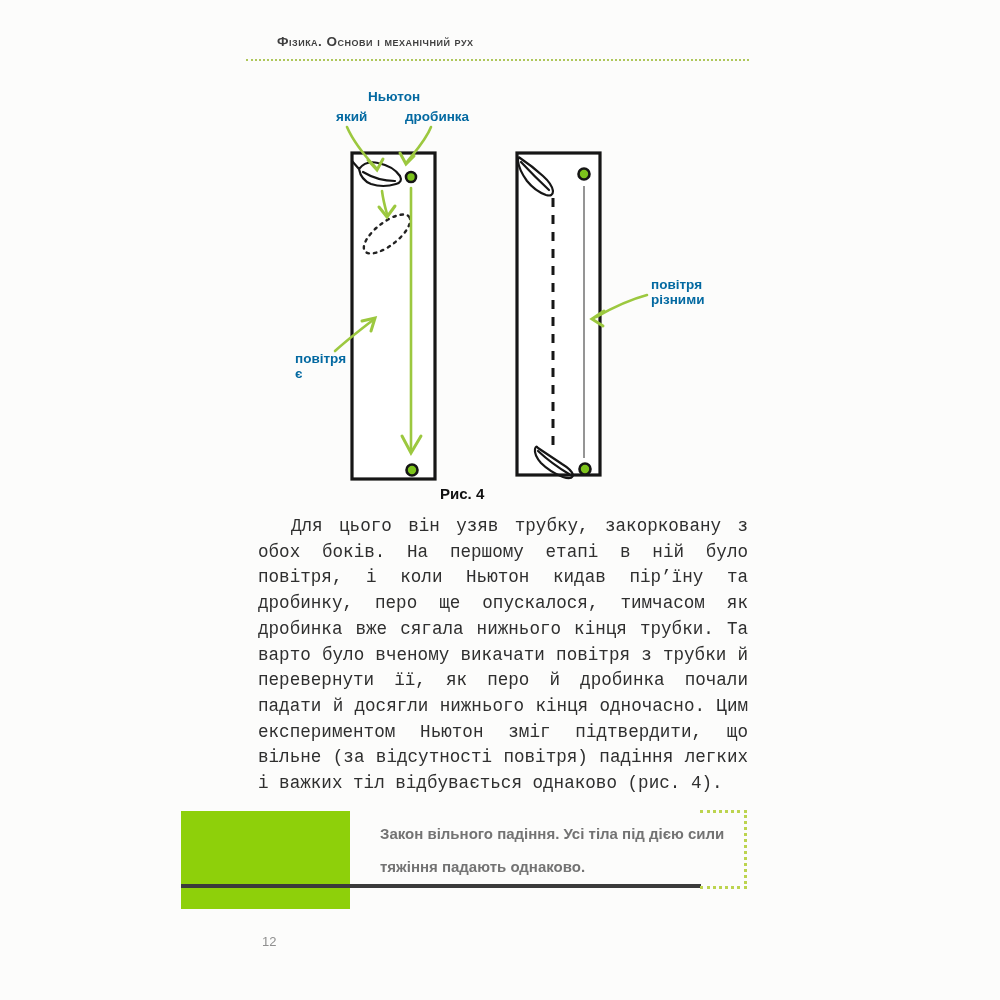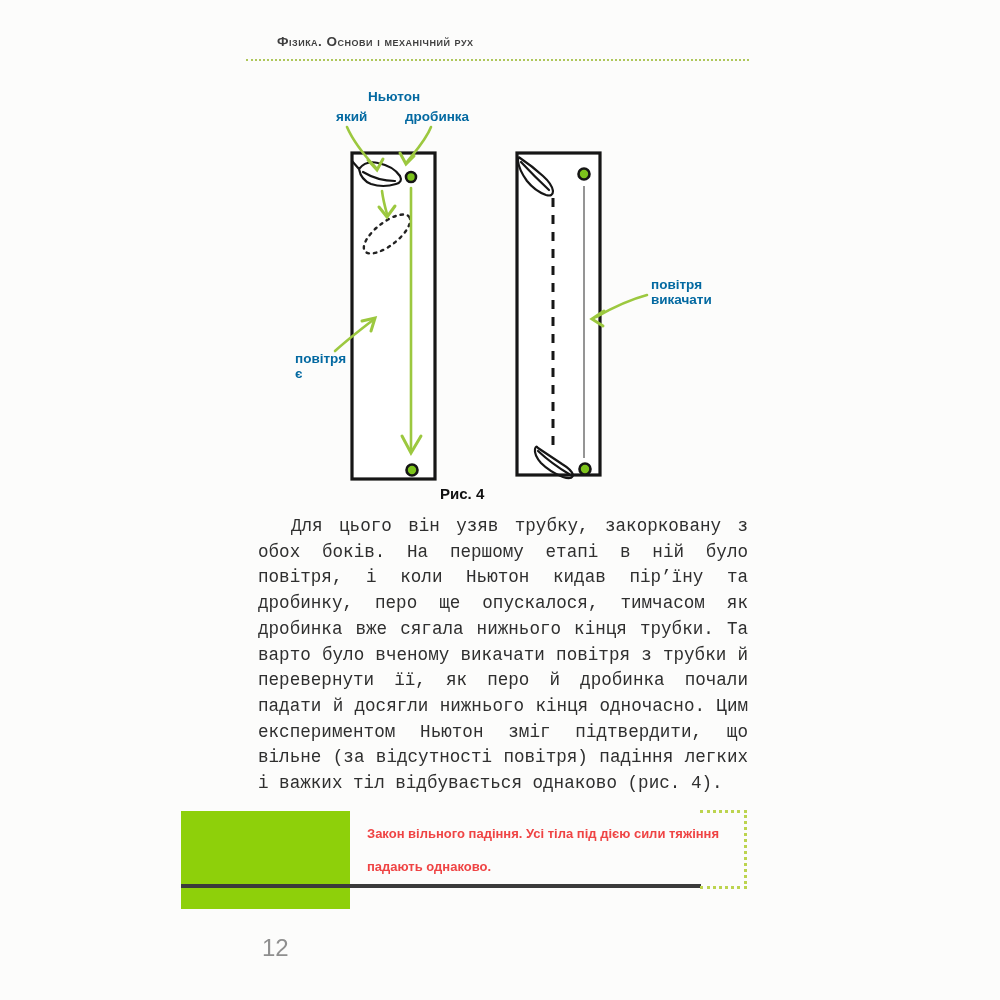--- a/index.html
+++ b/index.html
@@ -52,25 +52,25 @@
     position:absolute;left:181px;top:884px;width:520px;height:3.5px;
     background:var(--rule-dark);
   }
   .callout-bracket{
     position:absolute;left:700px;top:810px;width:44px;height:73px;
     border-top:3px dotted var(--dotted-green);
     border-right:3px dotted var(--dotted-green);
     border-bottom:3px dotted var(--dotted-green);
   }
   .callout-text{
-    position:absolute;left:367px;top:817px;width:368px;
-    font-weight:700;font-size:13px;line-height:33px;color:#ef4444;
+    position:absolute;left:380px;top:817px;width:368px;
+    font-weight:700;font-size:15px;line-height:33px;color:#737373;
   }
   .page-number{
-    position:absolute;left:262px;top:934px;font-size:24px;color:#8f8f8f;
+    position:absolute;left:262px;top:934px;font-size:13px;color:#8f8f8f;
   }
   
   .tube{stroke:#161616;stroke-width:3.2;fill:#ffffff;}
   .quill{stroke:#161616;stroke-width:2.2;fill:none;stroke-linejoin:round;stroke-linecap:round;}
   .dotted-ink{stroke:#222;stroke-width:2.4;stroke-dasharray:2.5 5;fill:none;stroke-linecap:round;}
   .dash{stroke:#161616;stroke-width:3;stroke-dasharray:9 8;fill:none;}
   .thin{stroke:#8a8a8a;stroke-width:1.8;fill:none;}
   .grn{stroke:var(--arrow-green);stroke-width:2.6;fill:none;stroke-linecap:round;}
   .grn-head{stroke:var(--arrow-green);stroke-width:3;fill:none;stroke-linejoin:miter;stroke-linecap:round;}
   .pellet{fill:var(--pellet-green);stroke:#161616;stroke-width:2.6;}
@@ -130,21 +130,21 @@
 
   <div class="fig-label lbl-newton">Ньютон</div>
   <div class="fig-label lbl-feather">який</div>
   <div class="fig-label lbl-pellet">дробинка</div>
   <div class="fig-label lbl-air-present">
     <span>повітря</span><br>
     <span>є</span>
   </div>
   <div class="fig-label lbl-air-removed">
     <span>повітря</span><br>
-    <span>викачати</span>
+    <span>різними</span>
   </div>
   <div class="fig-caption">Рис. 4</div>
 
   <div class="body-text">
     <p>Для цього він узяв трубку, закорковану з обох боків. На першому етапі в ній було повітря, і коли Ньютон кидав пір’їну та дробинку, перо ще опускалося, тимчасом як дробинка вже сягала нижнього кінця трубки. Та варто було вченому викачати повітря з трубки й перевернути її, як перо й дробинка почали падати й досягли нижнього кінця одночасно. Цим експериментом Ньютон зміг підтвердити, що вільне (за відсутності повітря) падіння легких і важких тіл відбувається однаково (рис. 4).</p>
   </div>
 
   <div class="callout-box"></div>
   <div class="callout-rule"></div>
   <div class="callout-bracket"></div>

